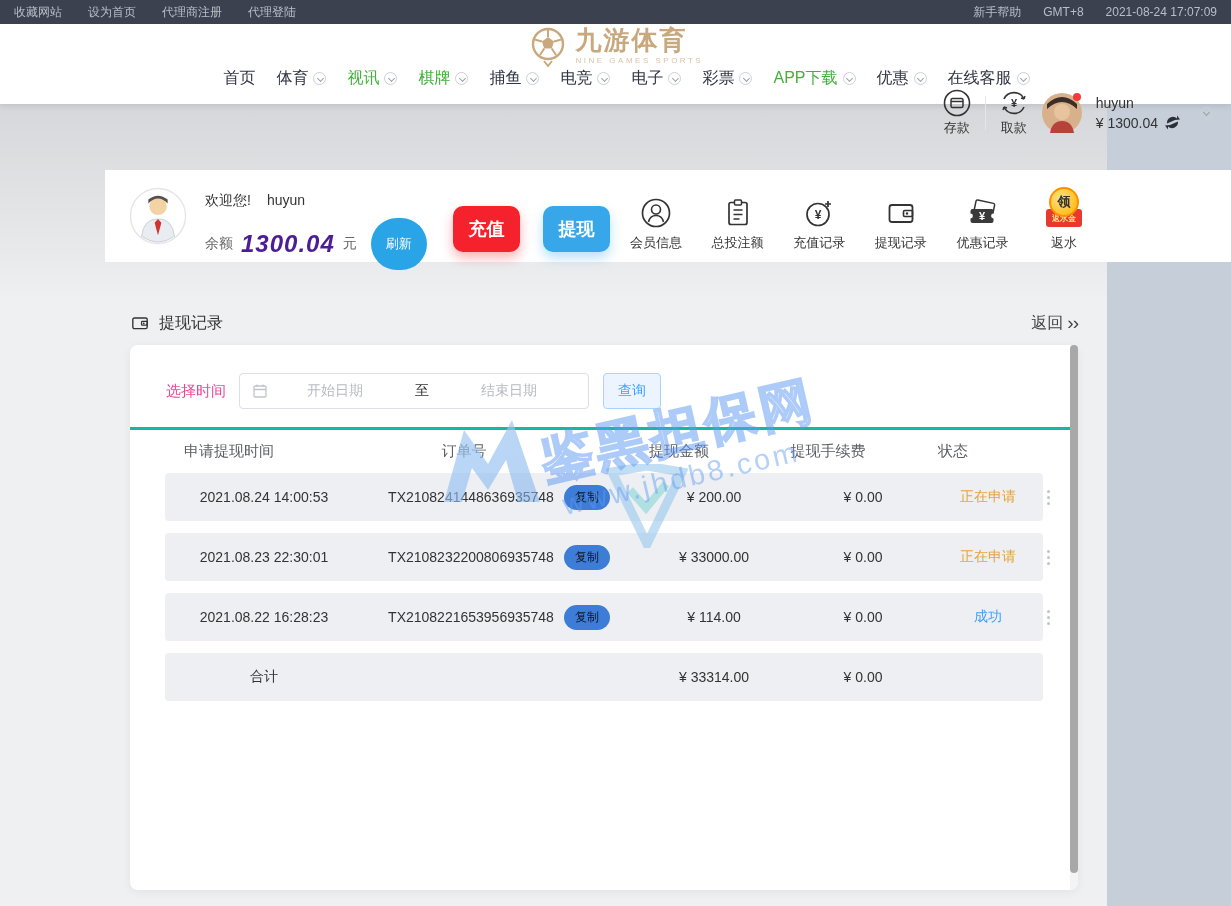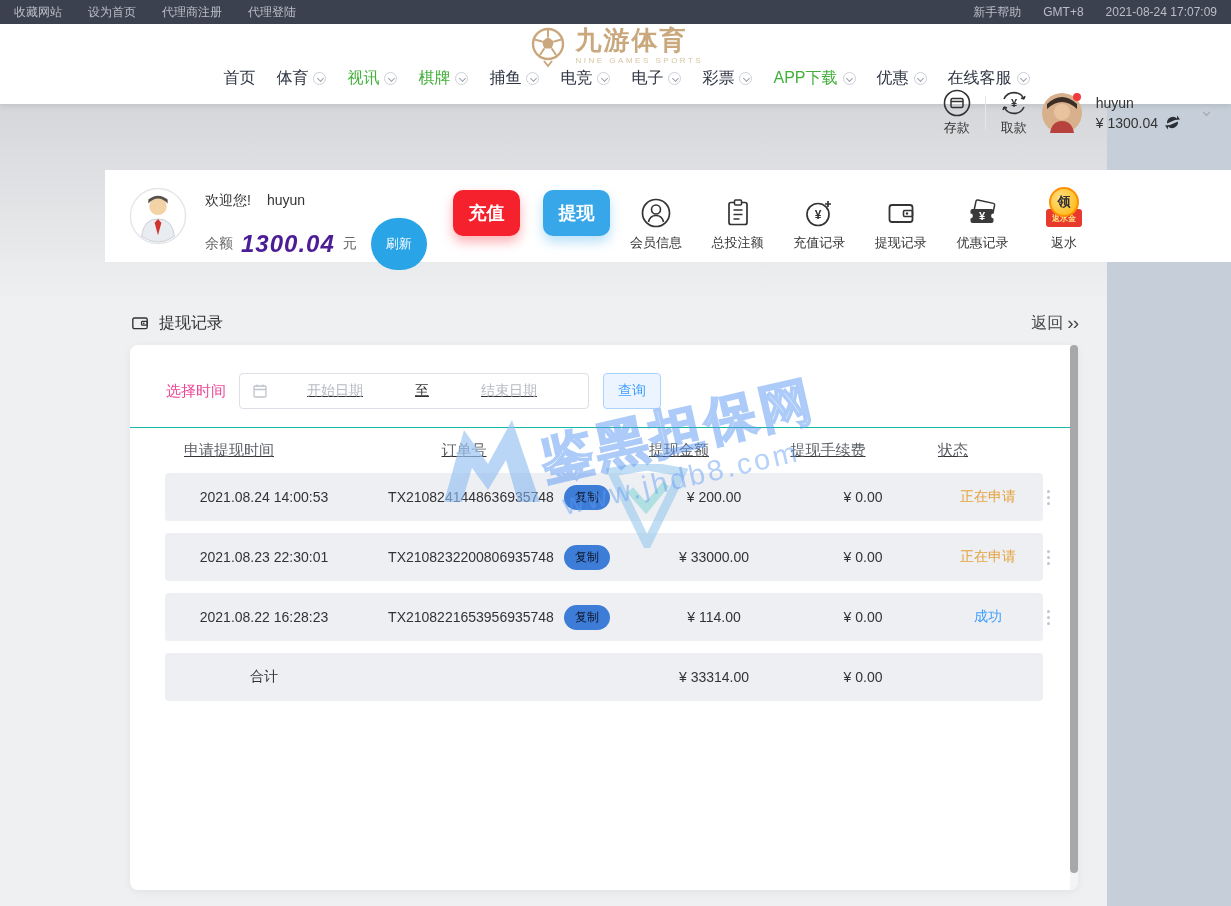--- a/index.html
+++ b/index.html
@@ -47,21 +47,21 @@
   .right-strip { position:absolute; top:104px; right:0; width:124px; height:802px; background:#c6cfd9; z-index:0; }
   
   .user-panel { position:absolute; left:105px; top:170px; width:1164px; height:92px; background:#fff; z-index:2; }
   .panel-avatar { position:absolute; left:24px; top:17px; width:58px; height:58px; border-radius:50%; }
   .welcome-line { position:absolute; left:100px; top:22px; font-size:14px; color:#333; display:flex; gap:16px; }
   .balance-line { position:absolute; left:100px; top:48px; display:flex; align-items:center; gap:8px; }
   .balance-label,.balance-cny { font-size:14px; color:#666; }
   .balance-num { font-size:24px; font-weight:700; font-style:italic; color:#4c1d95; letter-spacing:1px; }
   .refresh-pill { margin-left:6px; background:#29a4e6; color:#fff; font-size:13px; border:none;
     border-radius:999px; padding:17px 15px; cursor:pointer; }
-  .btn-recharge,.btn-withdraw { position:absolute; top:20px; width:67px; height:46px; border:none; border-radius:10px;
+  .btn-recharge,.btn-withdraw { position:absolute; top:36px; width:67px; height:46px; border:none; border-radius:10px;
     color:#fff; font-size:18px; font-weight:700; cursor:pointer; font-family:inherit; }
   .btn-recharge { left:348px; background:#f5222d; box-shadow:0 6px 12px rgba(245,34,45,.35); }
   .btn-withdraw { left:438px; background:#38a7ea; box-shadow:0 6px 12px rgba(56,167,234,.35); }
   .quick-links { position:absolute; left:518px; top:10px; width:474px; height:72px;
     display:flex; justify-content:space-between; }
   .quick-item { display:flex; flex-direction:column; align-items:center; justify-content:flex-end; gap:5px; width:66px; cursor:pointer; }
   .quick-item span { font-size:13px; color:#333; white-space:nowrap; }
   .rebate-wrap { position:relative; width:40px; height:40px; }
   .rebate-coin { position:absolute; left:5px; top:-2px; width:30px; height:30px; border-radius:50%;
     background:radial-gradient(circle at 35% 35%,#ffe082,#ffb300); border:2px solid #ff8f00;
@@ -75,27 +75,27 @@
   .section-left { display:flex; align-items:center; gap:9px; }
   .section-left span { font-size:16px; color:#333; }
   .back-link { font-size:16px; color:#444; text-decoration:none; display:flex; align-items:center; gap:4px; }
   .back-arrows { font-size:19px; letter-spacing:-1px; }
   
   .card { position:absolute; left:130px; top:345px; width:948px; height:545px; background:#fff;
     border-radius:8px; box-shadow:0 2px 10px rgba(0,0,0,.06); z-index:2; }
   .filter-row { display:flex; align-items:center; margin:28px 0 0 36px; }
   .filter-label { font-size:15px; color:#ec4899; margin-right:13px; }
   .date-range { width:350px; height:36px; border:1px solid #dcdfe6; border-radius:4px;
-    display:flex; align-items:center; padding:0 12px; background:#fff;text-decoration:underline; }
+    display:flex; align-items:center; padding:0 12px; background:#fff; }
   .date-ph { flex:1; text-align:center; font-size:14px; color:#b6bac2; }
   .date-to { width:40px; text-align:center; font-size:14px; color:#333; }
   .btn-search { margin-left:14px; width:58px; height:36px; background:#ecf5ff; border:1px solid #a9d3ff;
     border-radius:4px; color:#409eff; font-size:14px; cursor:pointer; font-family:inherit; }
   .tgrid { display:grid; grid-template-columns:198px 272px 158px 140px 110px 1fr; align-items:center; }
-  .thead { margin-top:18px; height:46px; border-top:1px solid #14b8a6;text-decoration:underline; }
+  .thead { margin-top:18px; height:46px; border-top:3px solid #14b8a6; }
   .thead div { text-align:center; font-size:15px; color:#5c6066; }
   .trow { height:48px; margin:0 35px 12px; background:#edeff3; border-radius:4px; width:878px; }
   .tcell { text-align:center; font-size:14px; color:#333; }
   .order-cell { display:flex; align-items:center; justify-content:center; gap:10px; }
   .copy-pill { background:#3d7dd8; color:#0f172a; font-size:12px; border:none; border-radius:999px;
     padding:4px 11px; cursor:pointer; font-family:inherit; }
   .status-pending { color:#e6a23c; }
   .status-success { color:#409eff; }
   .dots-btn { display:flex; flex-direction:column; align-items:center; gap:3px; cursor:pointer; padding:4px; }
   .dots-btn i { width:3px; height:3px; border-radius:50%; background:#c0c4cc; }

